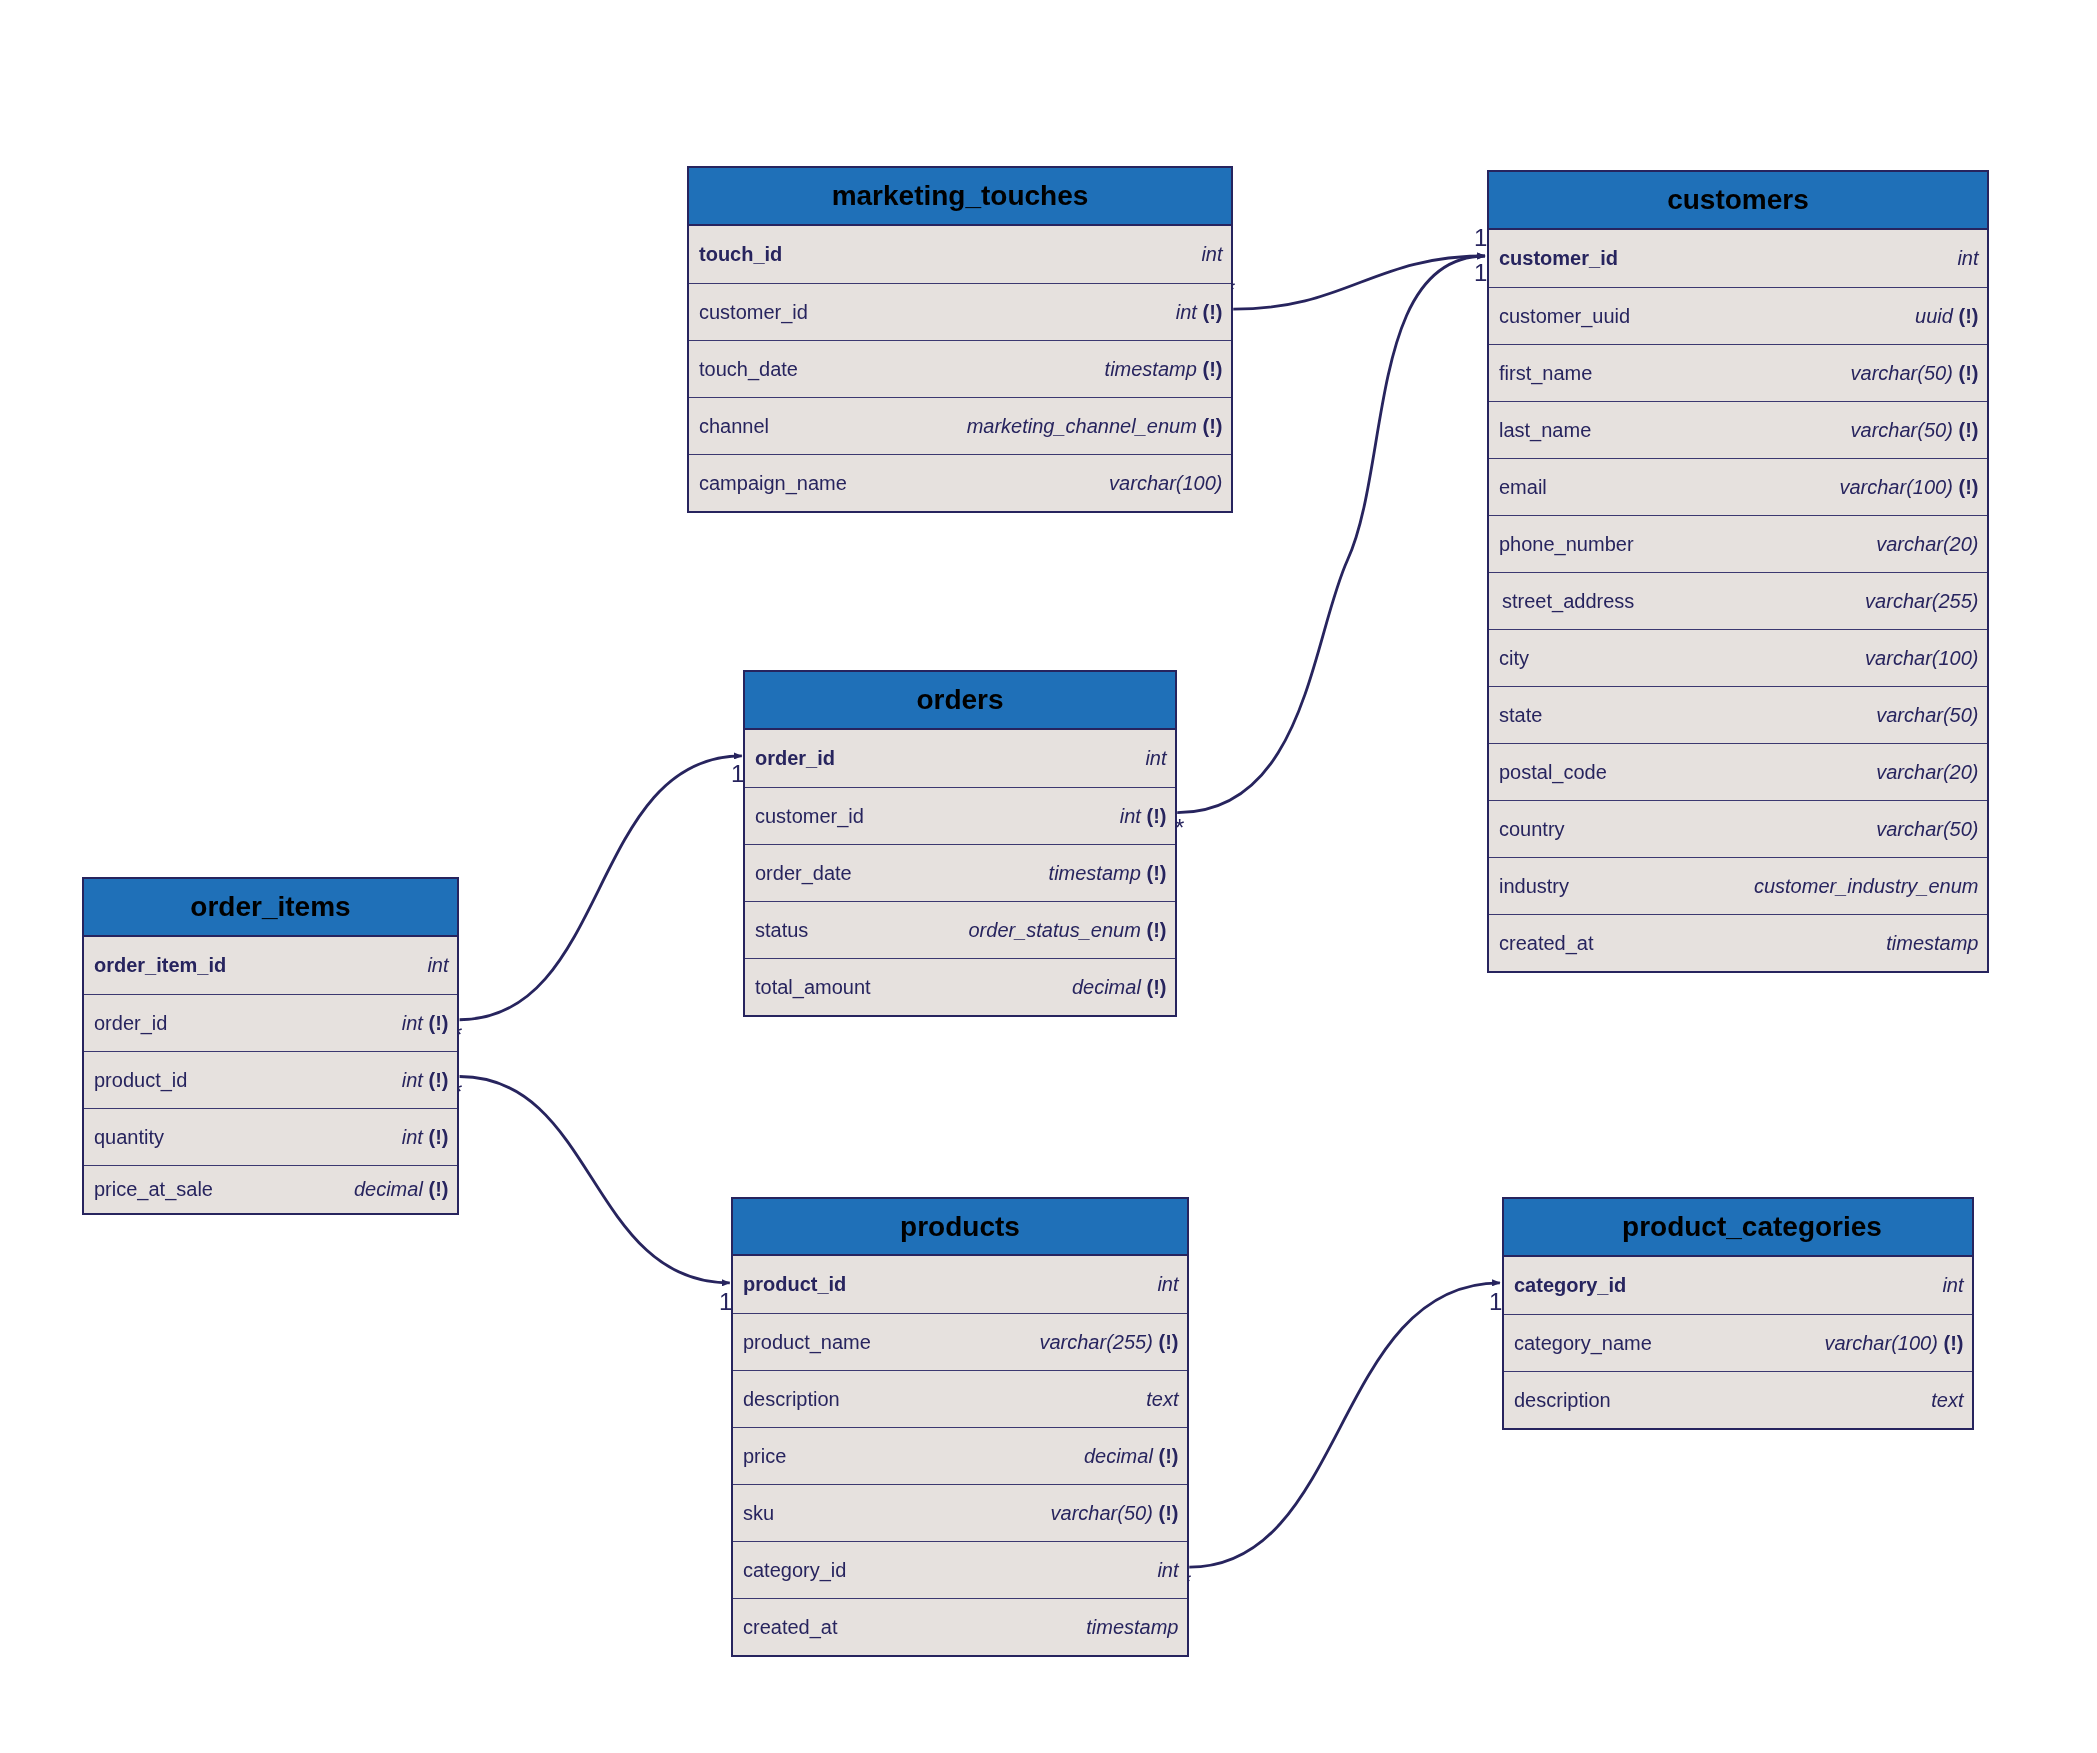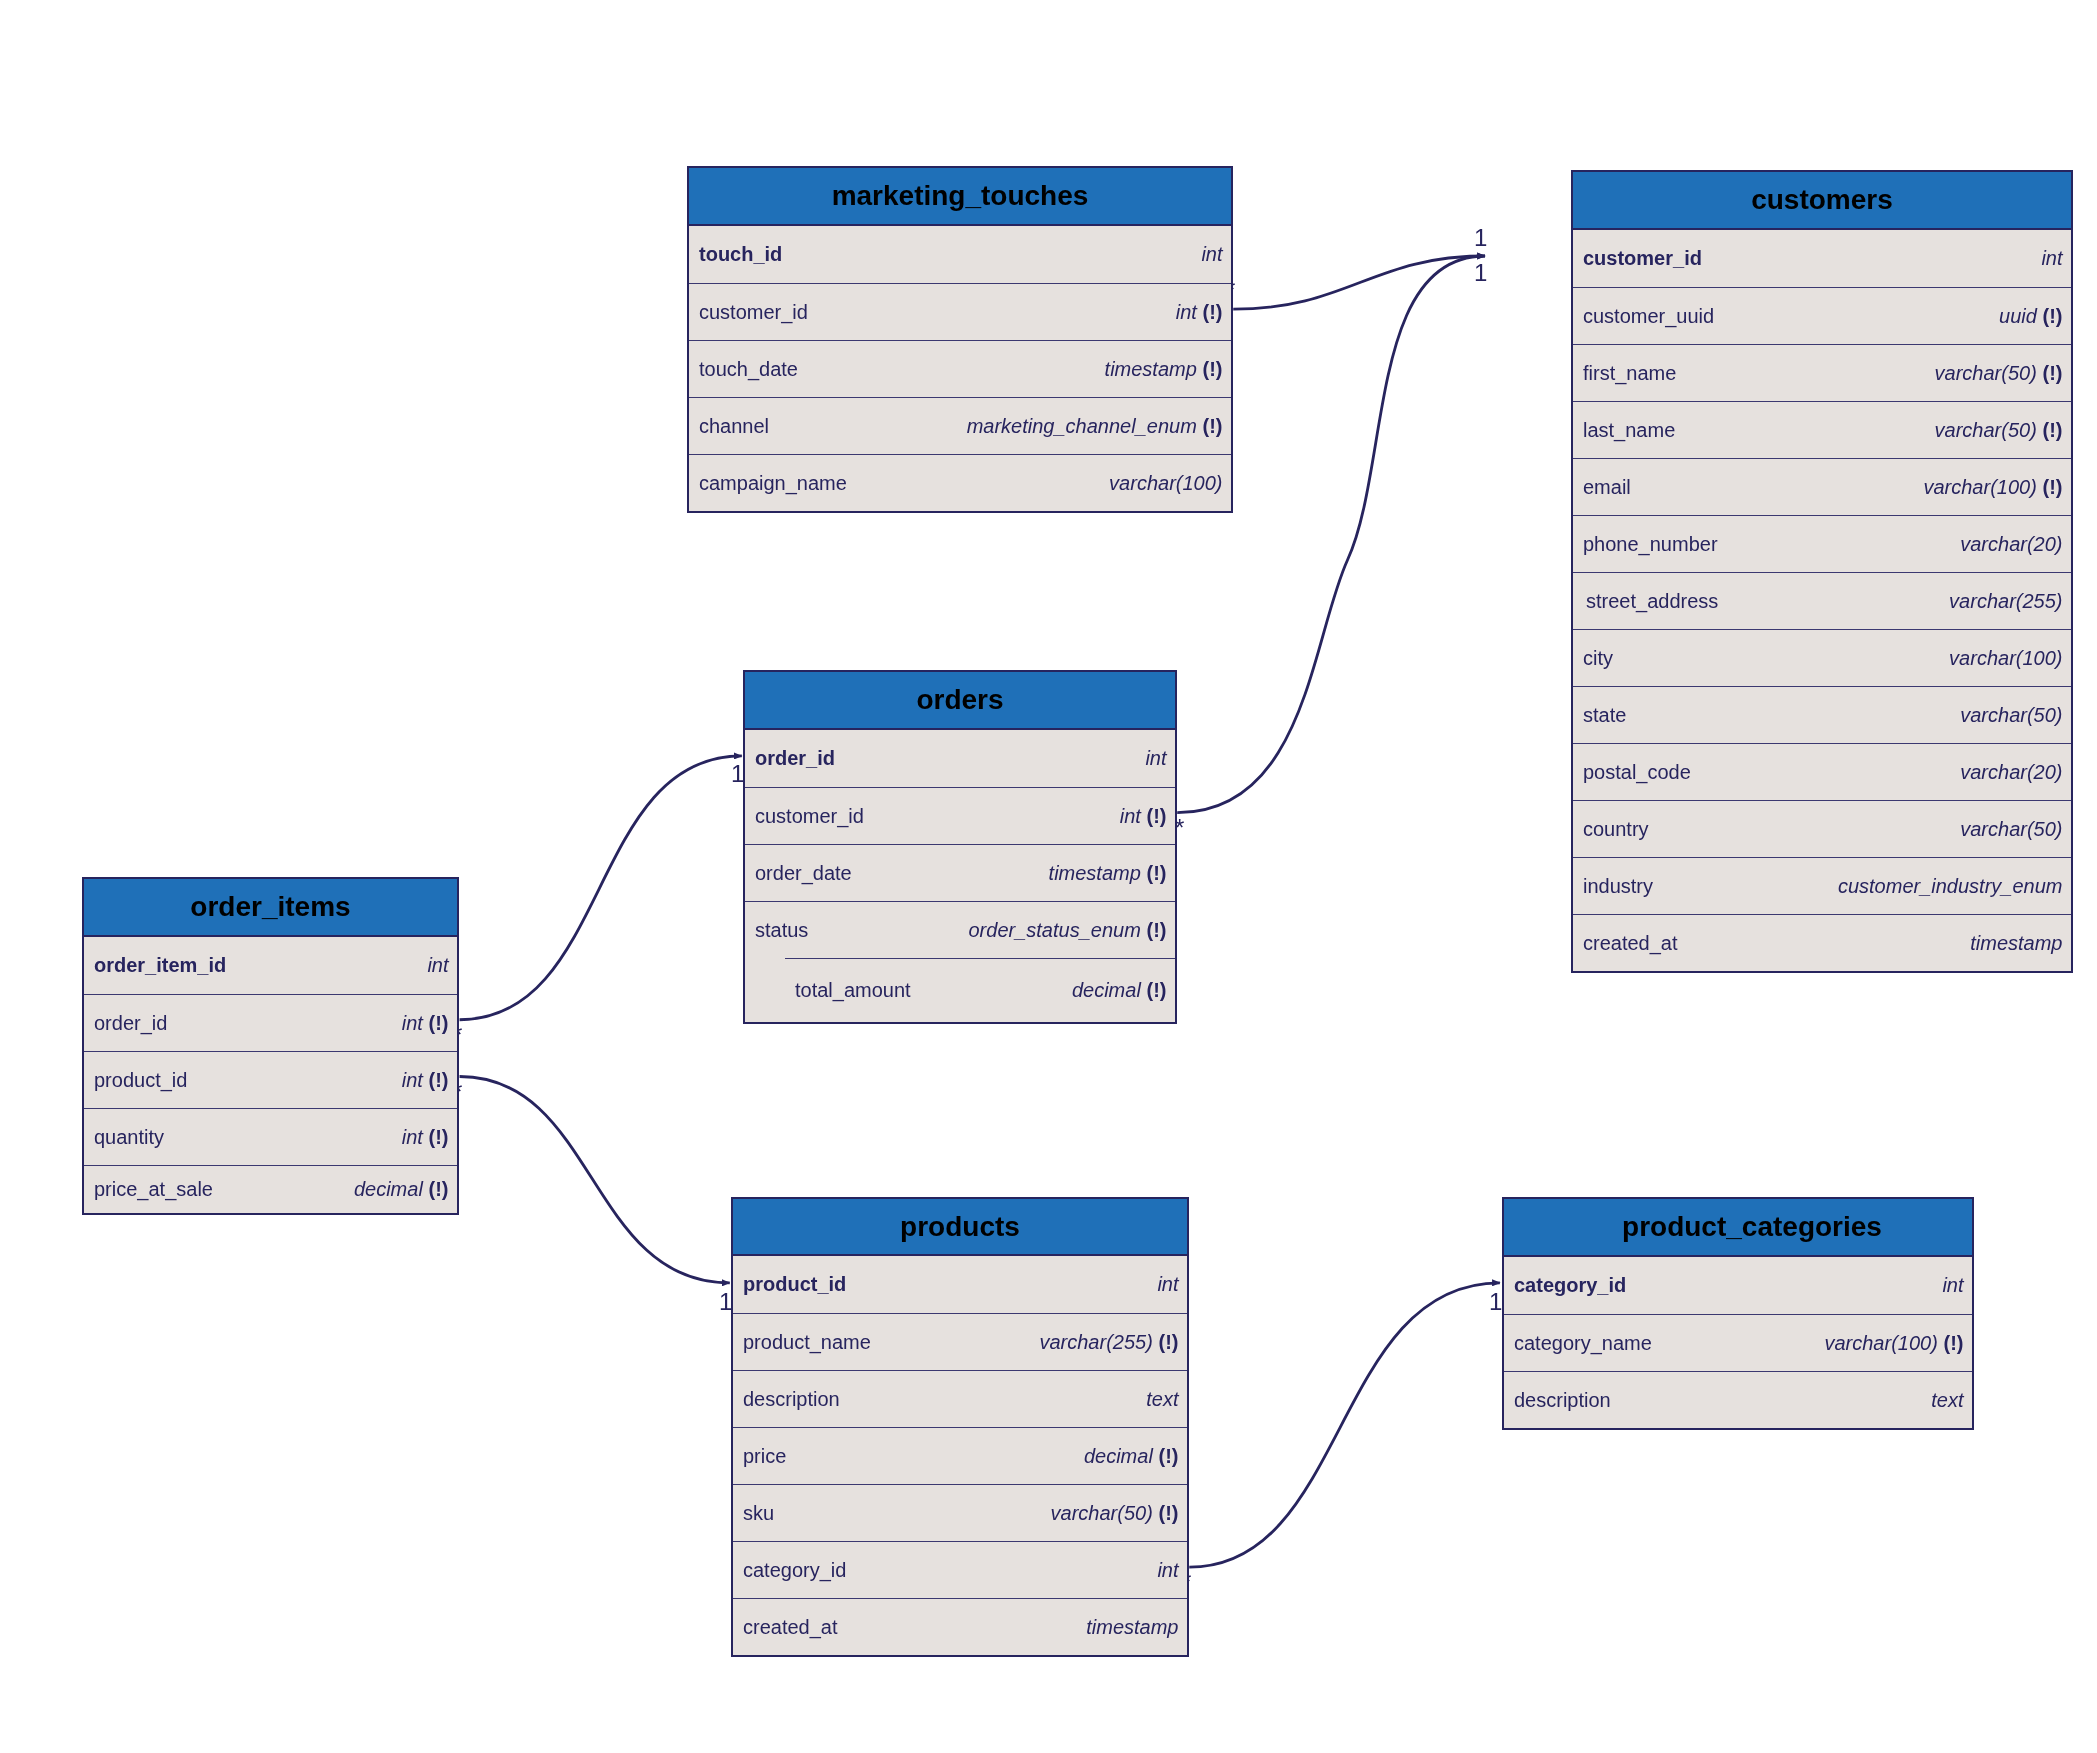--- a/index.html
+++ b/index.html
@@ -64,21 +64,21 @@
     <div class="row" style="height: 57px;">
       <span class="fname">channel</span>
       <span><span class="ftype">marketing_channel_enum</span><span class="fnn">(!)</span></span>
     </div>
     <div class="row" style="height: 57px;">
       <span class="fname">campaign_name</span>
       <span><span class="ftype">varchar(100)</span></span>
     </div>
   </div>
 
-<div class="table" style="left:1571px;top:170px;width:502px;">
+<div class="table" style="left:1487px;top:170px;width:502px;">
   <div class="thead" style="height: 58px;">customers</div>
 <div class="row" style="height: 57px; border-top: none;">
       <span class="fname pk">customer_id</span>
       <span><span class="ftype">int</span></span>
     </div>
     <div class="row" style="height: 57px;">
       <span class="fname">customer_uuid</span>
       <span><span class="ftype">uuid</span><span class="fnn">(!)</span></span>
     </div>
     <div class="row" style="height: 57px;">
@@ -138,21 +138,21 @@
       <span><span class="ftype">int</span><span class="fnn">(!)</span></span>
     </div>
     <div class="row" style="height: 57px;">
       <span class="fname">order_date</span>
       <span><span class="ftype">timestamp</span><span class="fnn">(!)</span></span>
     </div>
     <div class="row" style="height: 57px;">
       <span class="fname">status</span>
       <span><span class="ftype">order_status_enum</span><span class="fnn">(!)</span></span>
     </div>
-    <div class="row" style="height: 64px; margin-left: 40px;">
+    <div class="row" style="height: 57px;">
       <span class="fname">total_amount</span>
       <span><span class="ftype">decimal</span><span class="fnn">(!)</span></span>
     </div>
   </div>
 
 <div class="table" style="left:82px;top:877px;width:377px;">
   <div class="thead" style="height: 58px;">order_items</div>
 <div class="row" style="height: 57px; border-top: none;">
       <span class="fname pk">order_item_id</span>
       <span><span class="ftype">int</span></span>

